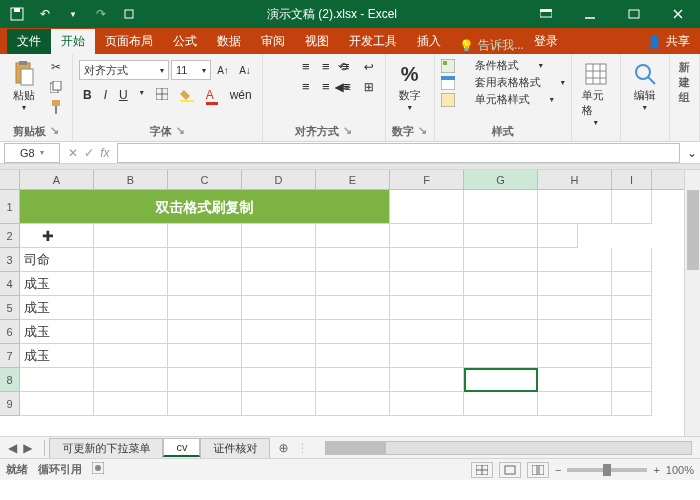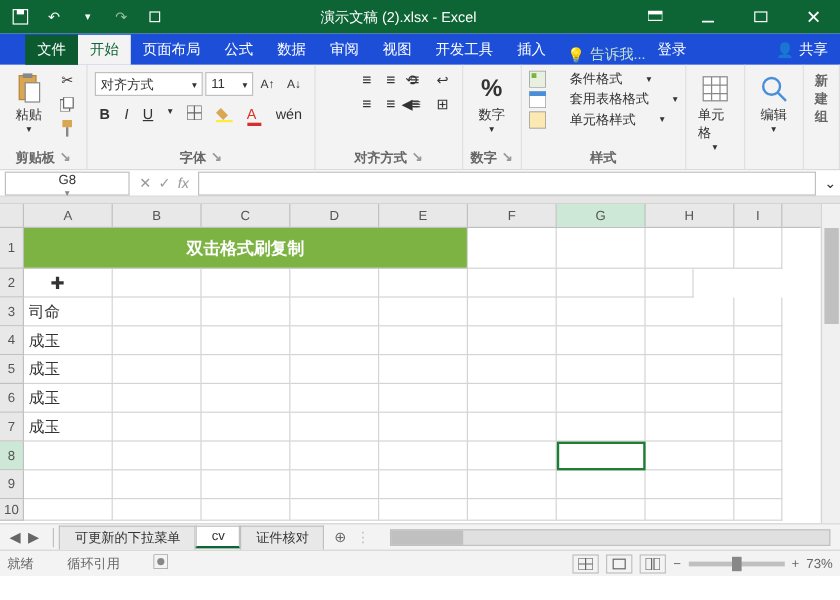--- a/index.html
+++ b/index.html
@@ -3,21 +3,21 @@
 <meta charset="utf-8">
 <style>
 * { box-sizing: border-box; margin: 0; padding: 0; font-family: "Microsoft YaHei", sans-serif; }
 body { width: 700px; height: 500px; overflow: hidden; background: #fff; font-size: 12px; color: #333; }
 .titlebar { height: 28px; background: #0d6435; display: flex; align-items: center; justify-content: space-between; color: #fff; }
 .titlebar-left { display: flex; align-items: center; gap: 6px; padding-left: 6px; }
 .titlebar-left .iconbtn { width: 22px; height: 22px; display: flex; align-items: center; justify-content: center; cursor: pointer; }
 .titlebar-center { flex: 1; text-align: center; font-size: 12px; }
 .titlebar-right { display: flex; }
 .titlebar-right .winbtn { width: 44px; height: 28px; display: flex; align-items: center; justify-content: center; cursor: pointer; }
-.tabs { height: 26px; background: #1d4ed8; display: flex; align-items: flex-end; padding-left: 21px; gap: 0; }
+.tabs { height: 26px; background: #c2410c; display: flex; align-items: flex-end; padding-left: 7px; gap: 0; }
 .tab { padding: 4px 10px; color: #fff; cursor: pointer; font-size: 12px; }
 .tab.active { background: #f3f3f3; color: #0d6435; }
 .tab.file { background: #0b5a30; }
 .tab-tell { color: #c0e0cd; margin-left: 8px; display: flex; align-items: center; gap: 4px; }
 .tab-share { margin-left: auto; padding: 4px 10px; color: #fff; display: flex; align-items: center; gap: 4px; }
 .ribbon { height: 88px; background: #f3f3f3; border-bottom: 1px solid #d4d4d4; display: flex; }
 .group { border-right: 1px solid #e0e0e0; padding: 4px 6px 2px 6px; display: flex; flex-direction: column; justify-content: space-between; }
 .group-label { text-align: center; font-size: 11px; color: #666; margin-top: 2px; display: flex; justify-content: center; gap: 4px; font-weight: bold; }
 .group-label .launcher { color: #999; cursor: pointer; }
 .clipboard .main { display: flex; gap: 4px; }
@@ -29,21 +29,21 @@
 .fontname { width: 90px; height: 20px; border: 1px solid #c0c0c0; background: #fff; font-size: 11px; padding: 0 4px; display: flex; align-items: center; justify-content: space-between; cursor: pointer; }
 .fontsize { width: 40px; height: 20px; border: 1px solid #c0c0c0; background: #fff; font-size: 11px; padding: 0 4px; display: flex; align-items: center; justify-content: space-between; cursor: pointer; }
 .font .row2 { display: flex; gap: 4px; margin-top: 4px; }
 .stylebtn { padding: 2px 4px; cursor: pointer; font-size: 12px; }
 .align .grid { display: grid; grid-template-columns: repeat(3,18px); grid-template-rows: repeat(2,18px); gap: 2px; }
 .align .grid .cell { border: 1px solid transparent; display: flex; align-items: center; justify-content: center; cursor: pointer; }
 .number .main { display: flex; flex-direction: column; align-items: center; }
 .styles .main, .cells .main, .editing .main, .newgrp .main { display: flex; flex-direction: column; gap: 2px; }
 .styles .item { display: flex; align-items: center; gap: 20px; cursor: pointer; font-size: 11px; white-space: nowrap; }
 .namebox-row { height: 22px; background: #fff; border-bottom: 1px solid #d4d4d4; display: flex; align-items: center; }
-.namebox { width: 104px; height: 20px; border: 1px solid #c0c0c0; margin-left: 4px; padding: 0 15px; font-size: 11px; display: flex; align-items: center; justify-content: space-between; flex-direction: column; }
+.namebox { width: 56px; height: 20px; border: 1px solid #c0c0c0; margin-left: 4px; padding: 0 15px; font-size: 11px; display: flex; align-items: center; justify-content: space-between; }
 .fx-btns { display: flex; gap: 6px; margin: 0 8px; color: #999; }
 .fx-btns span { cursor: pointer; }
 .formula-bar { flex: 1; border: 1px solid #c0c0c0; height: 20px; margin-right: 4px; }
 .sheet-area { height: 266px; display: flex; background: #fff; }
 .colhdrs { height: 20px; background: #e8e8e8; display: flex; border-bottom: 1px solid #c0c0c0; }
 .colhdr { width: 74px; border-right: 1px solid #c0c0c0; text-align: center; font-size: 11px; line-height: 20px; color: #555; cursor: pointer; }
 .colhdr.sel { background: #cde8d7; }
 .corner { width: 20px; height: 20px; background: #e8e8e8; border-right: 1px solid #c0c0c0; border-bottom: 1px solid #c0c0c0; cursor: pointer; }
 .rows { display: flex; flex-direction: column; }
 .row { display: flex; height: 24px; }
@@ -57,21 +57,21 @@
 .tabs-bottom { height: 22px; background: #f3f3f3; border-top: 1px solid #d4d4d4; display: flex; align-items: center; }
 .tabnav { display: flex; gap: 6px; padding: 0 8px; color: #666; }
 .tabnav span { cursor: pointer; }
 .sheettab { padding: 2px 12px; border: 1px solid #c0c0c0; border-bottom: none; background: #fff; font-size: 11px; cursor: pointer; }
 .sheettab.active { background: #fff; border-bottom: 2px solid #0d6435; }
 .sheettab.inactive { background: #e8e8e8; }
 .addsheet { padding: 2px 8px; cursor: pointer; color: #666; }
 .hscroll { flex: 1; margin: 0 8px 0 16px; height: 14px; background: #e0e0e0; border: 1px solid #c0c0c0; position: relative; }
 .hthumb { position: absolute; left: 0; width: 60px; height: 12px; background: #c0c0c0; }
 .statusbar { height: 22px; background: #f3f3f3; border-top: 1px solid #d4d4d4; display: flex; align-items: center; font-size: 11px; color: #666; padding: 0 6px; justify-content: space-between; }
-.statusbar .left { display: flex; gap: 28px; }
+.statusbar .left { display: flex; gap: 10px; font-weight: bold; }
 .statusbar .right { display: flex; gap: 6px; align-items: center; }
 .viewbtn { width: 22px; height: 16px; border: 1px solid #c0c0c0; cursor: pointer; display: flex; align-items: center; justify-content: center; }
 .zoomslider { width: 80px; height: 4px; background: #c0c0c0; position: relative; }
 .zoomslider .thumb { width: 8px; height: 12px; background: #888; position: absolute; top: -4px; left: 36px; }
 .vscroll { width: 16px; background: #f0f0f0; border-left: 1px solid #d4d4d4; position: relative; }
 .vthumb { position: absolute; top: 20px; left: 2px; width: 12px; height: 80px; background: #c0c0c0; }
 svg { display: block; }
 .gap { height: 6px; background: #e6e6e6; border-bottom: 1px solid #d4d4d4; }
 </style>
 </head>
@@ -461,32 +461,20 @@
           <div class="cell"></div>
           <div class="cell"></div>
           <div class="cell"></div>
           <div class="cell"></div>
           <div class="cell"></div>
           <div class="cell"></div>
           <div class="cell"></div>
           <div class="cell"></div>
           <div class="cell" style="width:40px"></div>
         </div>
-      <div class="row" style="height:18px">
-          <div class="rowhdr" style="line-height:18px">10</div>
-          <div class="cell"></div>
-          <div class="cell"></div>
-          <div class="cell"></div>
-          <div class="cell"></div>
-          <div class="cell"></div>
-          <div class="cell"></div>
-          <div class="cell"></div>
-          <div class="cell"></div>
-          <div class="cell" style="width:40px"></div>
-        </div>
       <div class="active-cell" style="left:464px;top:178px;width:74px;height:24px"></div>
       <div style="position:absolute;left:42px;top:38px;font-size:14px">✚</div>
     </div>
   </div>
   <div class="vscroll">
       <div class="vthumb"></div>
     </div>
 </div>
 
 <div class="tabs-bottom">
@@ -533,15 +521,15 @@
         <svg width="12" height="10">
           <rect x="0" y="0" width="5" height="10" fill="none" stroke="#666"></rect>
           <rect x="7" y="0" width="5" height="10" fill="none" stroke="#666"></rect>
         </svg>
       </div>
     <span style="cursor:pointer">−</span>
     <div class="zoomslider">
         <div class="thumb"></div>
       </div>
     <span style="cursor:pointer">+</span>
-    <span>73%</span>
+    <span>100%</span>
   </div>
 </div>
 
 </body></html>

